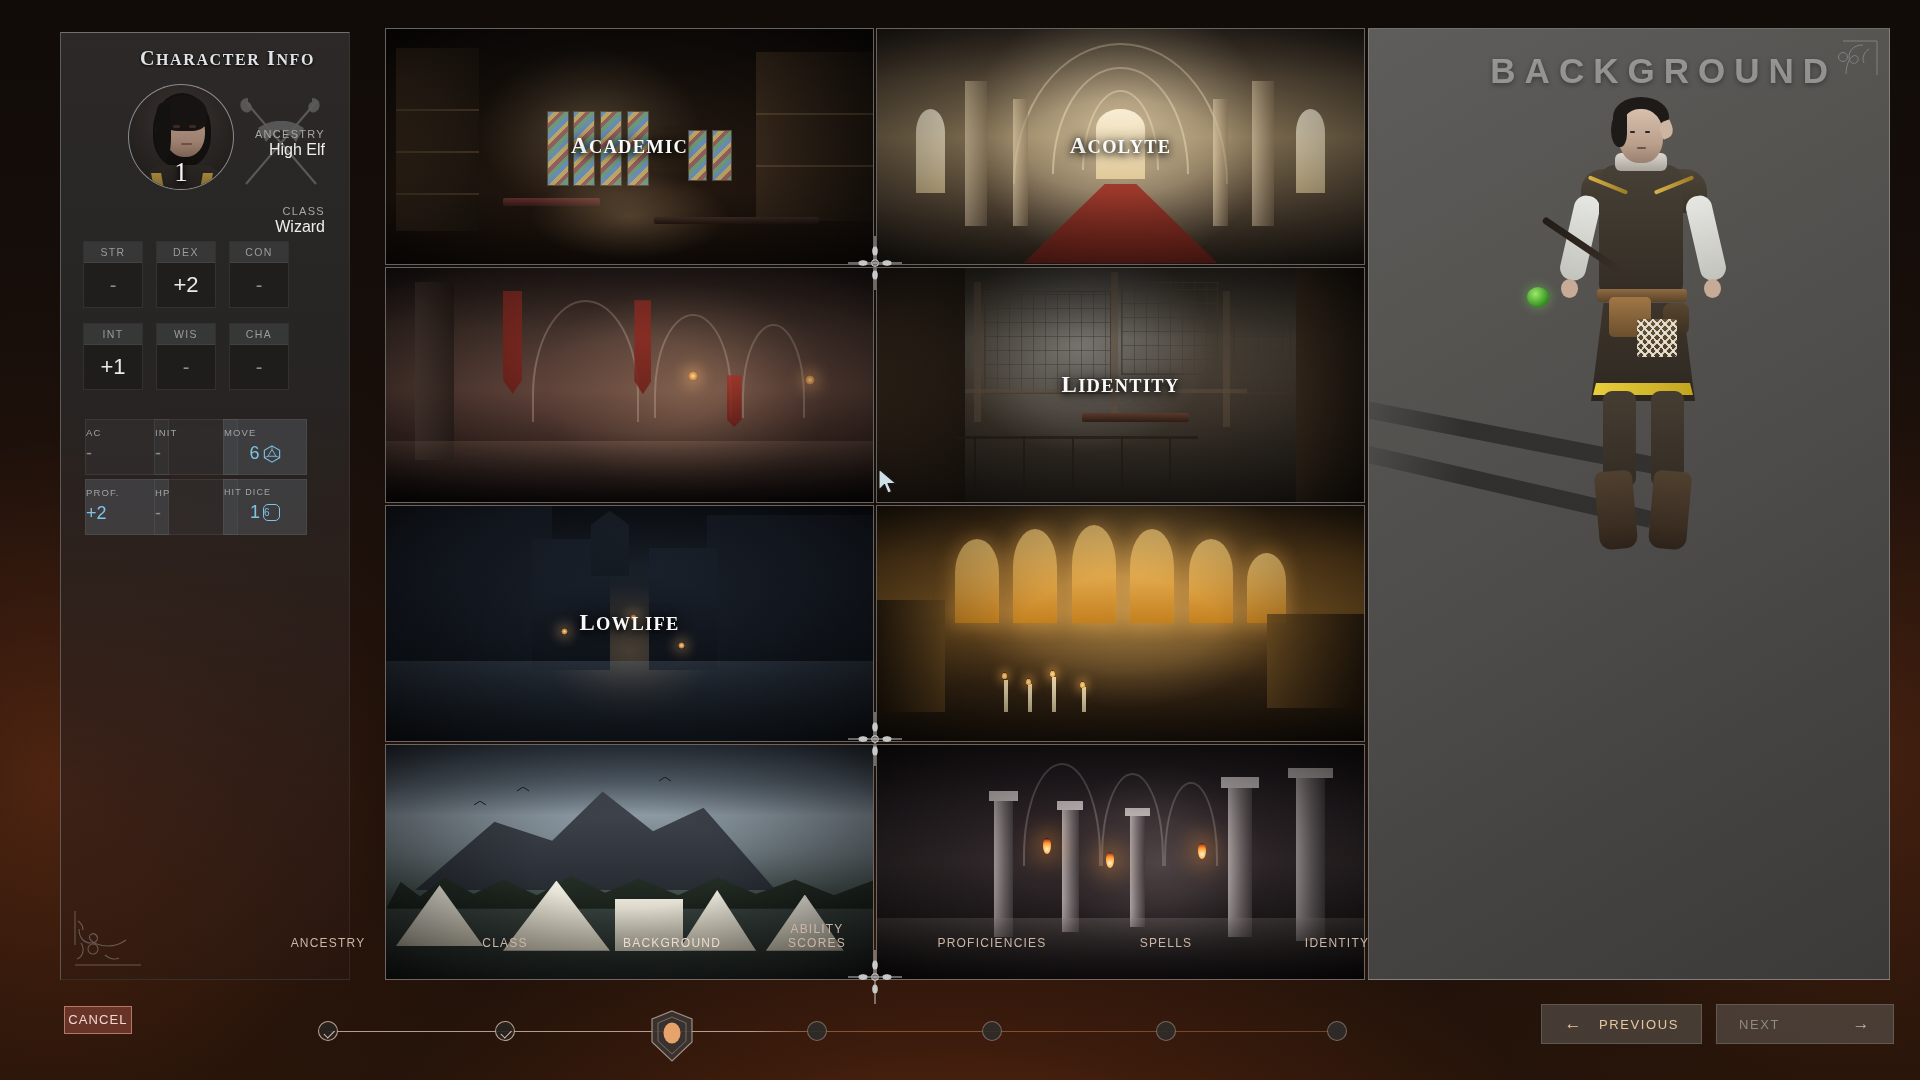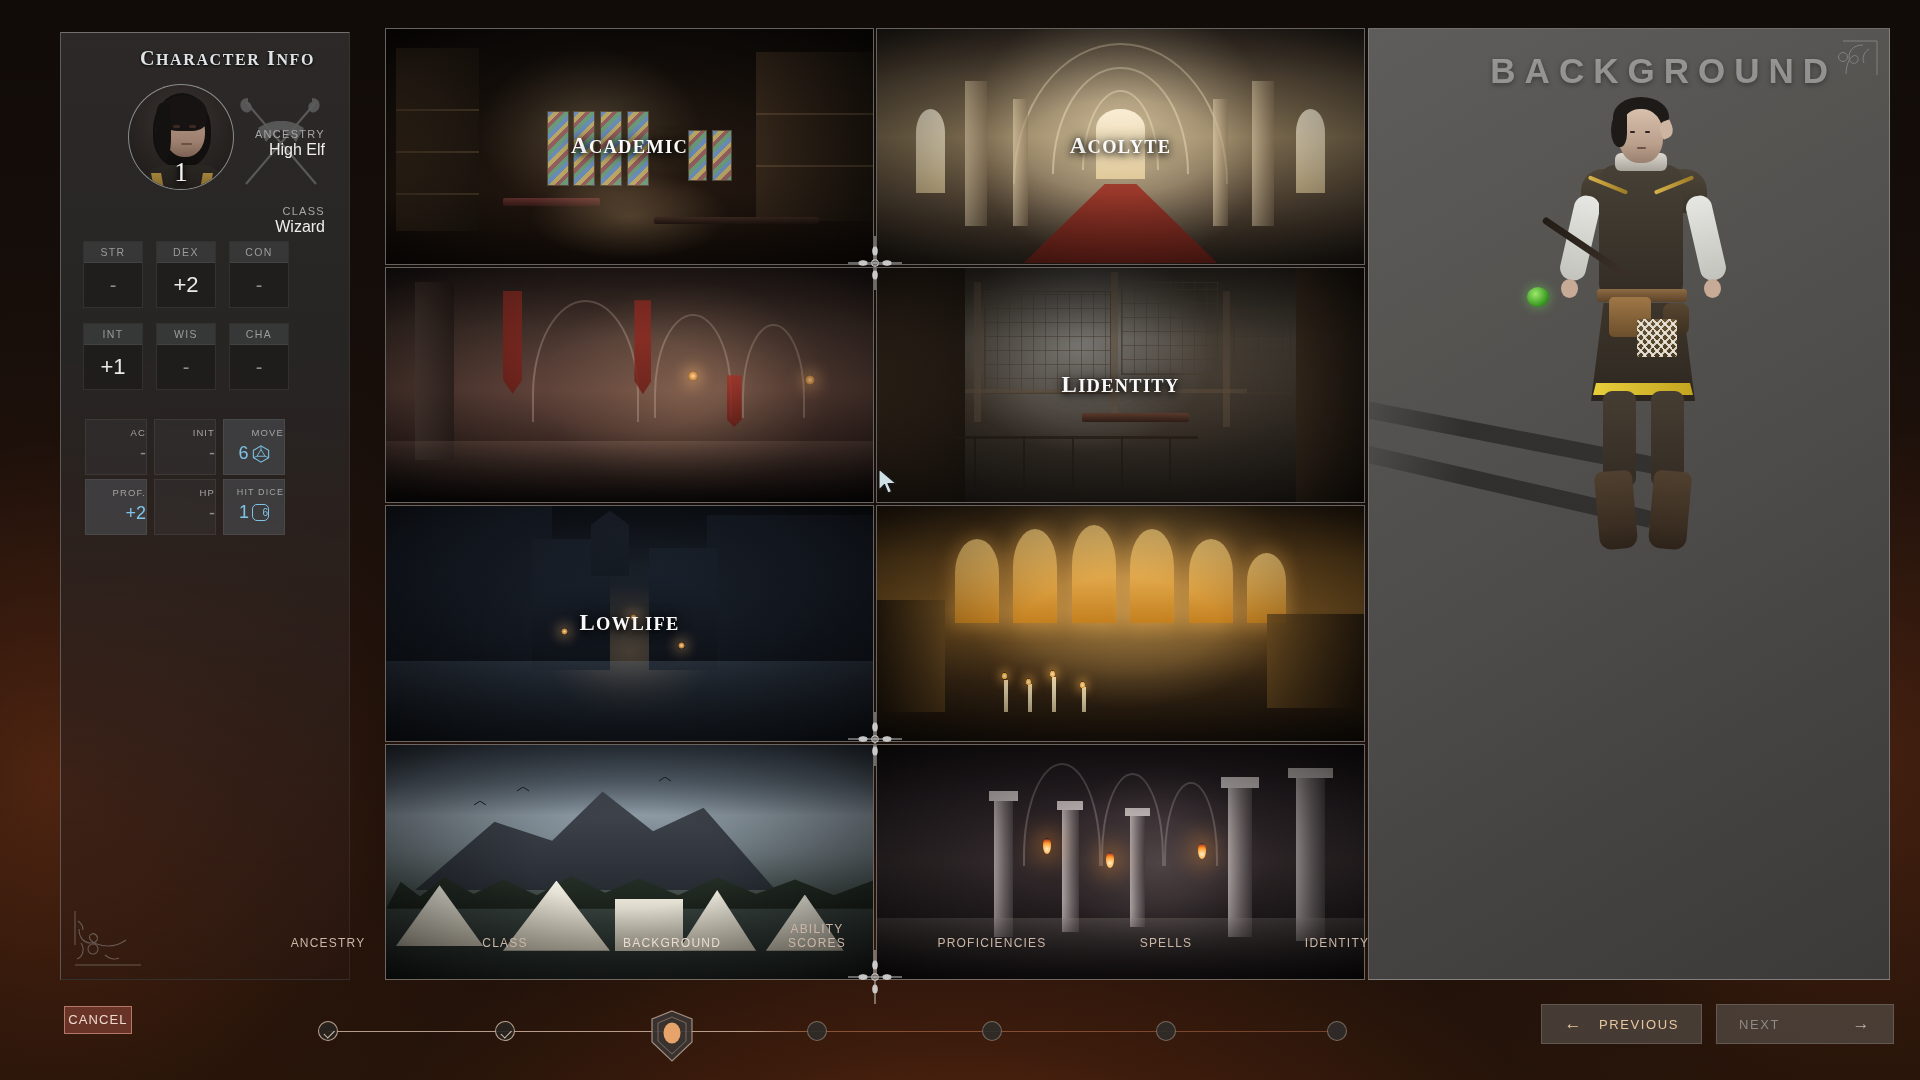--- a/index.html
+++ b/index.html
@@ -121,24 +121,24 @@
   }
   .stat-cell .val {
     height: 44px; line-height: 44px; text-align:center;
     font-size: 22px; color: #e9e9e9;
   }
   .stat-cell .val.dim { color:#8d8d8d; font-size:20px; }
 
   
   #low-grid { top: 386px; left: 24px; }
   .low-cell {
-    position: absolute; width: 62px; height: 56px;
+    position: absolute; width: 84px; height: 56px;
     border: 1px solid rgba(150,155,160,0.13);
     background: rgba(62,64,66,0.30);
-    text-align: right;
+    text-align: left;
   }
   .low-cell.hl { background: rgba(86,94,100,0.45); }
   .low-cell .cap {
     margin-top: 7px; font-size: 9.5px; letter-spacing: 1.1px; color:#a3a3a3;
   }
   .low-cell .val { margin-top: 5px; font-size: 18px; color:#8e8e8e; }
   .low-cell .val.acc { color: #7fc4e8; }
   .low-cell .val.row { display:flex; align-items:center; justify-content:center; gap:3px;}
   .die-hex {
     display:inline-block; width:17px; height:17px;

